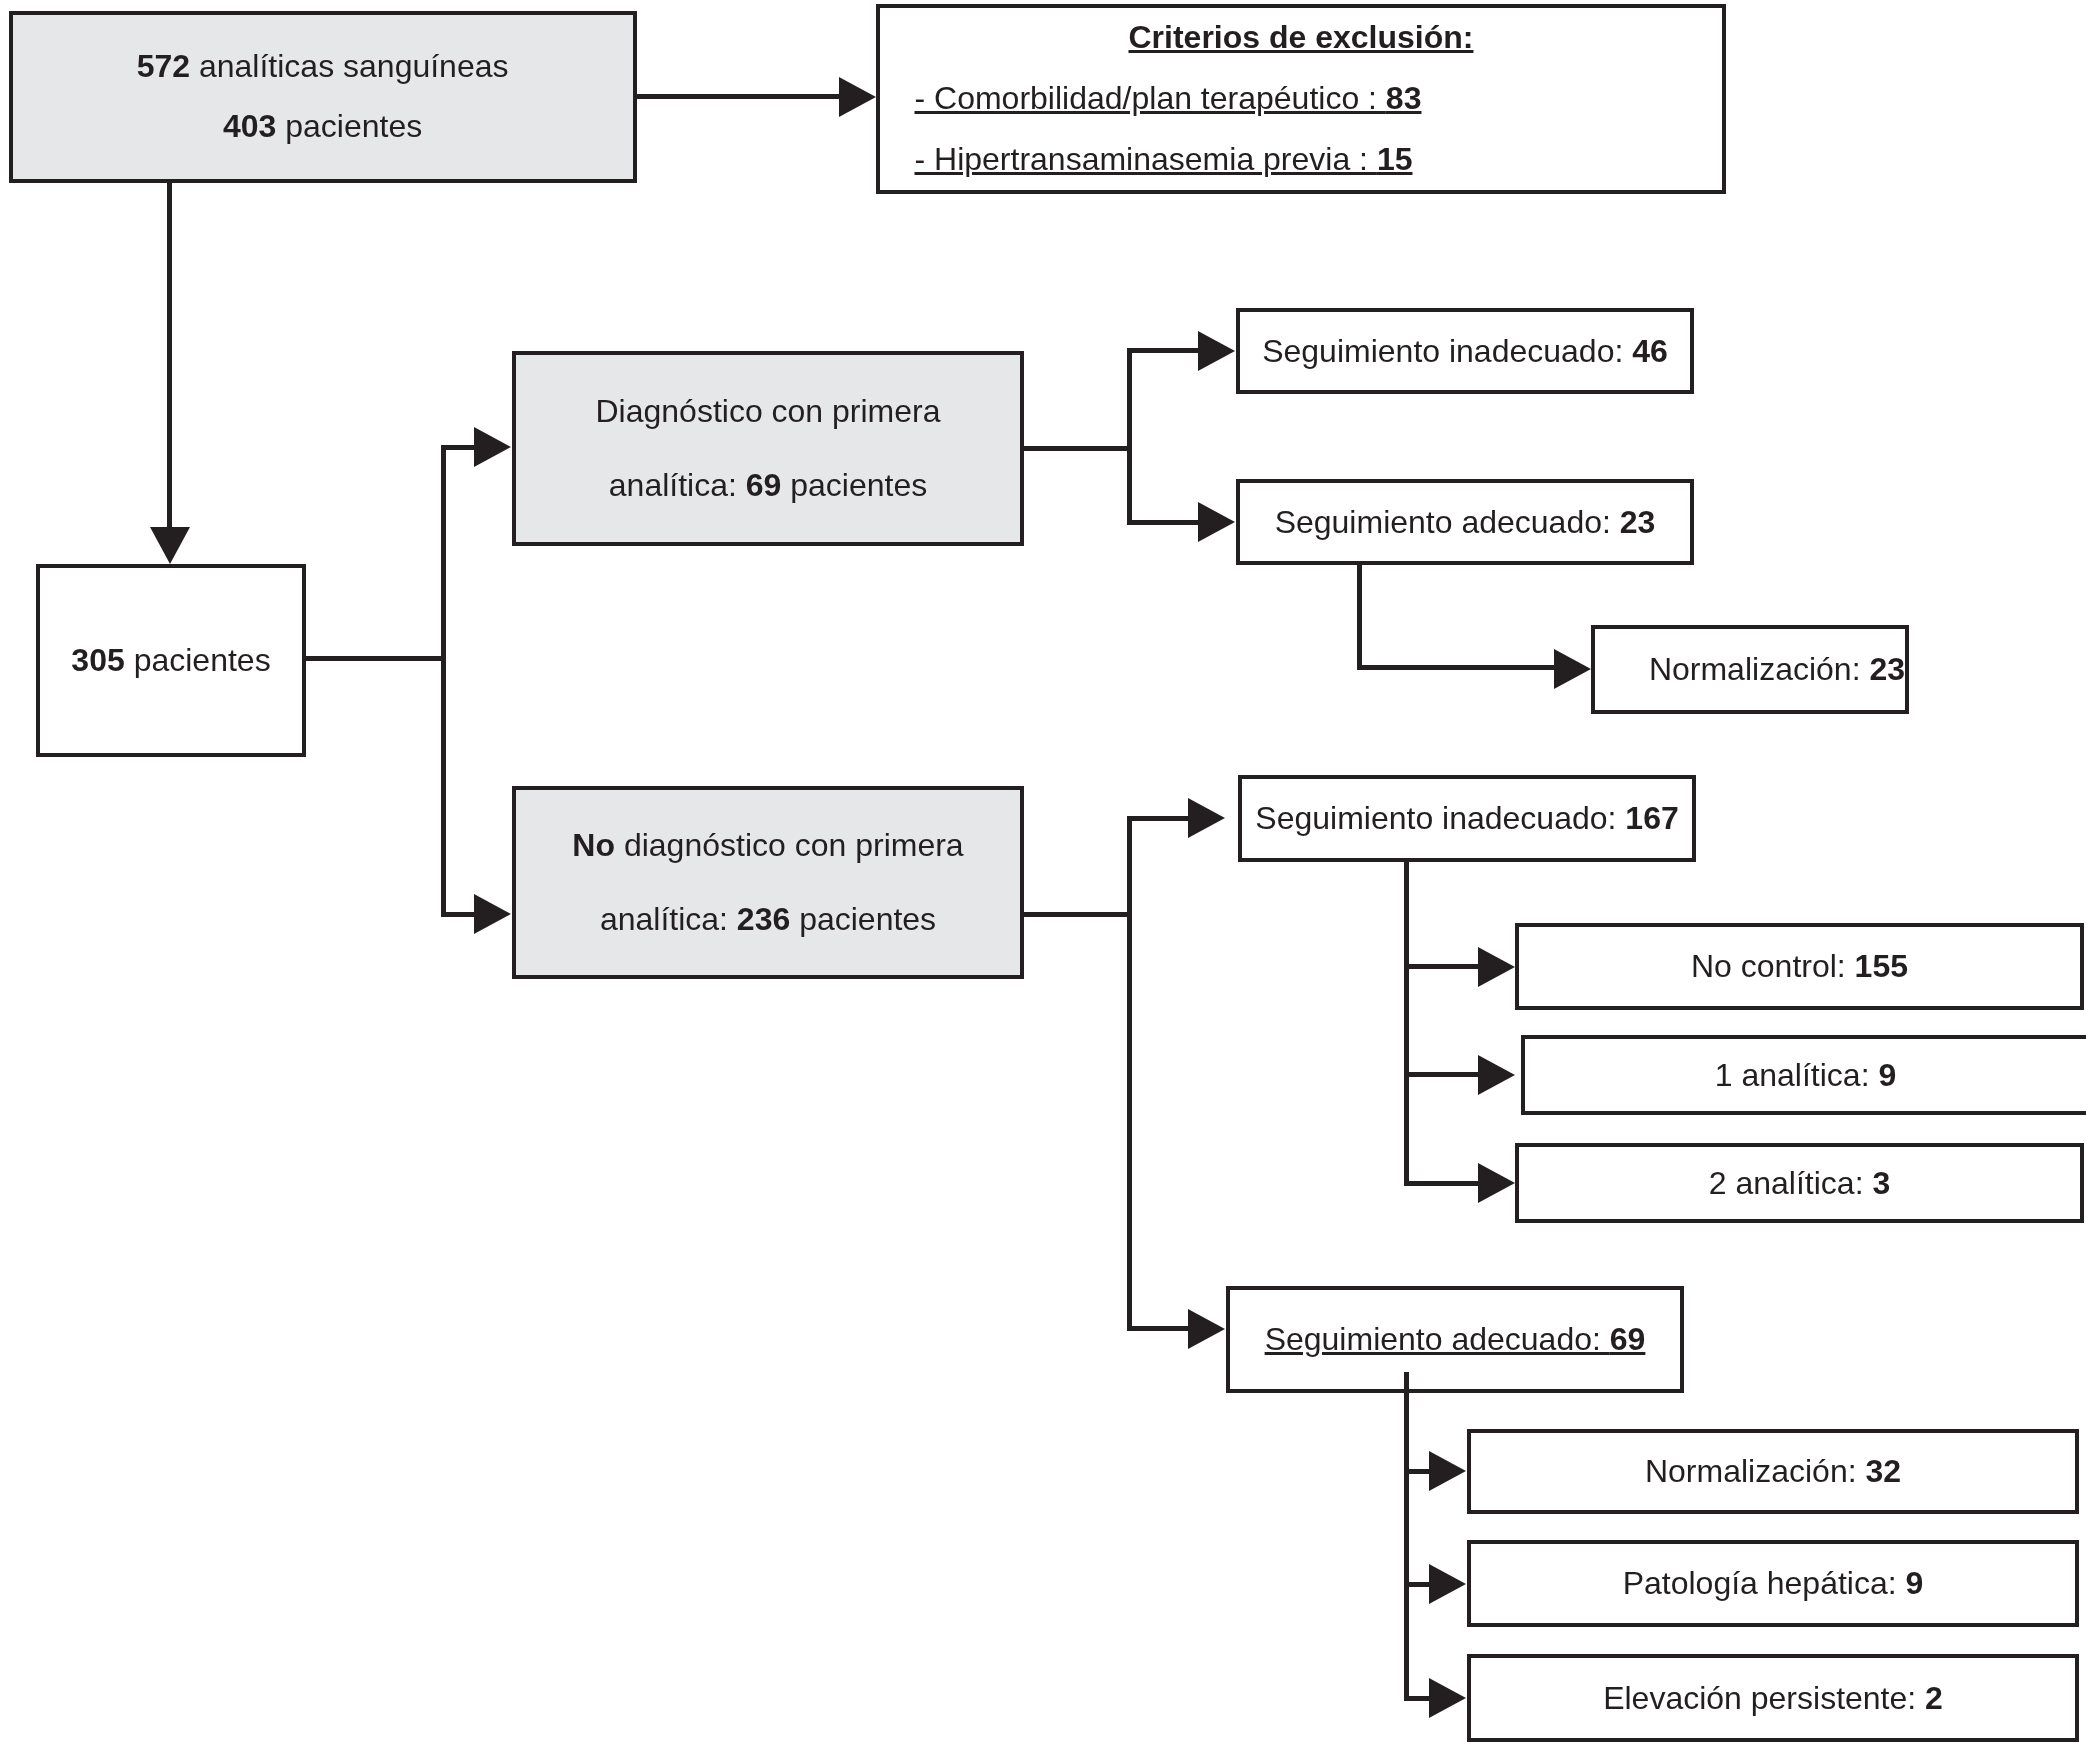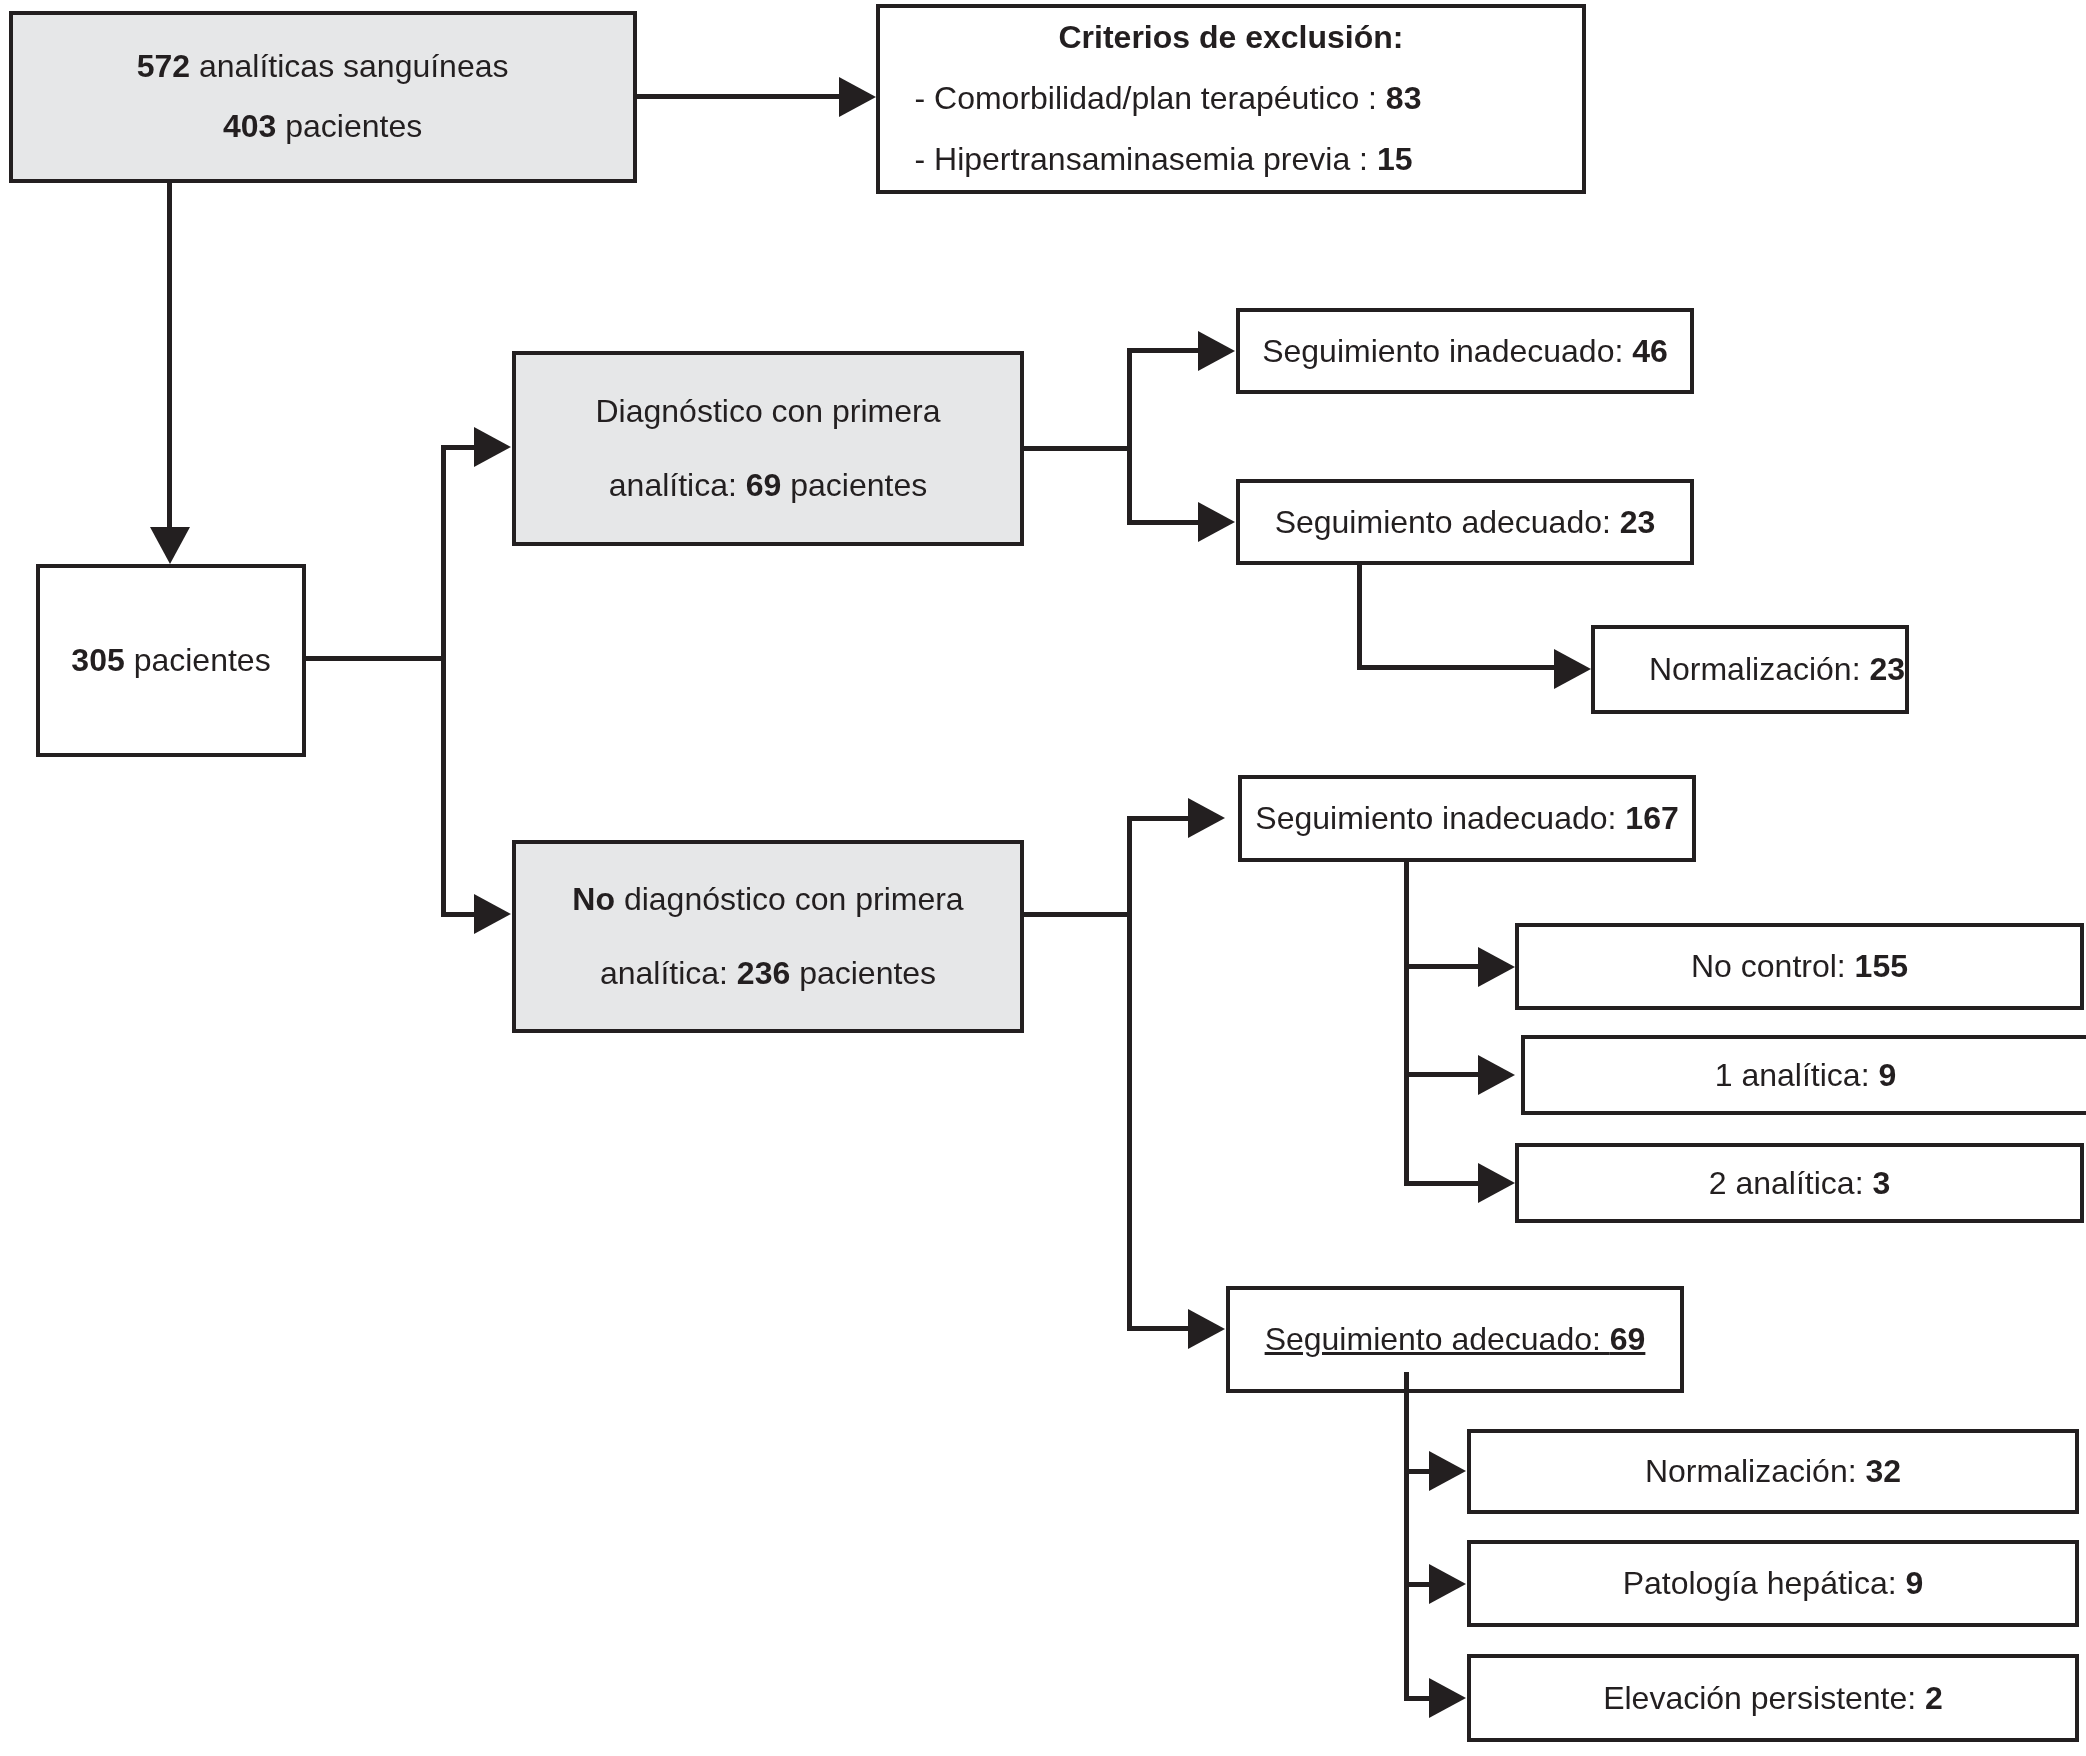--- a/index.html
+++ b/index.html
@@ -40,36 +40,36 @@
 </head>
 <body>
 
 <div id="canvas">
 
   <div class="box gray gap-a" style="left:8.6px;top:10.7px;width:628px;height:172px;">
     <div class="ln"><b>572</b><span> analíticas sanguíneas</span></div>
     <div class="ln"><b>403</b><span> pacientes</span></div>
   </div>
 
-  <div class="box excl" style="left:876px;top:3.6px;width:710px;height:190px;">
+  <div class="box excl" style="left:876px;top:3.6px;width:850px;height:190px;text-decoration:underline;">
     <div class="ttl">Criterios de exclusión:</div>
     <div class="ln"><span>- Comorbilidad/plan terapéutico : </span><b>83</b></div>
     <div class="ln"><span>- Hipertransaminasemia previa : </span><b>15</b></div>
   </div>
 
   <div class="box" style="left:36px;top:564px;width:270px;height:193px;">
     <div class="ln"><b>305</b><span> pacientes</span></div>
   </div>
 
   <div class="box gray gap-d" style="left:512px;top:351px;width:512px;height:195px;">
     <div class="ln"><span>Diagnóstico con primera</span></div>
     <div class="ln"><span>analítica: </span><b>69</b><span> pacientes</span></div>
   </div>
 
-  <div class="box gray gap-d" style="left:512px;top:840px;width:512px;height:193px;">
+  <div class="box gray gap-d" style="left:512px;top:786px;width:512px;height:193px;">
     <div class="ln"><b>No</b><span> diagnóstico con primera</span></div>
     <div class="ln"><span>analítica: </span><b>236</b><span> pacientes</span></div>
   </div>
 
   <div class="box" style="left:1236px;top:308px;width:458px;height:86px;">
     <div class="ln"><span>Seguimiento inadecuado: </span><b>46</b></div>
   </div>
 
   <div class="box" style="left:1236px;top:479px;width:458px;height:86px;">
     <div class="ln"><span>Seguimiento adecuado: </span><b>23</b></div>

